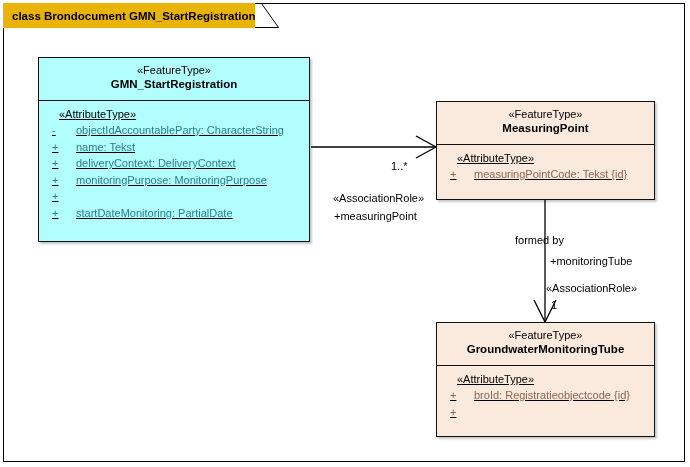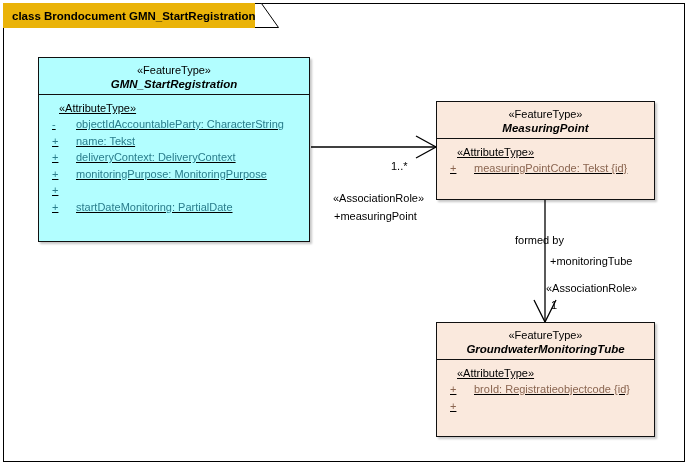--- a/index.html
+++ b/index.html
@@ -63,36 +63,35 @@
   
   .uml-class {
     position: absolute;
     box-sizing: border-box;
     border: 1.6px solid #101010;
     box-shadow: 2px 2px 2px rgba(0,0,0,0.22);
     z-index: 3;
   }
   .uml-header {
     text-align: center;
-    padding: 5px 4px 2px 4px;
+    padding: 5px 4px 8px 4px;
     border-bottom: 1.6px solid #101010;
   }
   .uml-stereotype {
     font-size: 11px;
     color: #000000;
     line-height: 14px;
     white-space: nowrap;
   }
   .uml-name {
     font-size: 11.5px;
     font-weight: bold;
     color: #000000;
     line-height: 15px;
     white-space: nowrap;
-    font-style: italic;
   }
   .uml-compartment {
     padding: 5px 4px 5px 12px;
     text-decoration: underline;
   }
   .compartment-stereotype {
     font-size: 11px;
     color: #000000;
     line-height: 16px;
     padding-left: 8px;

